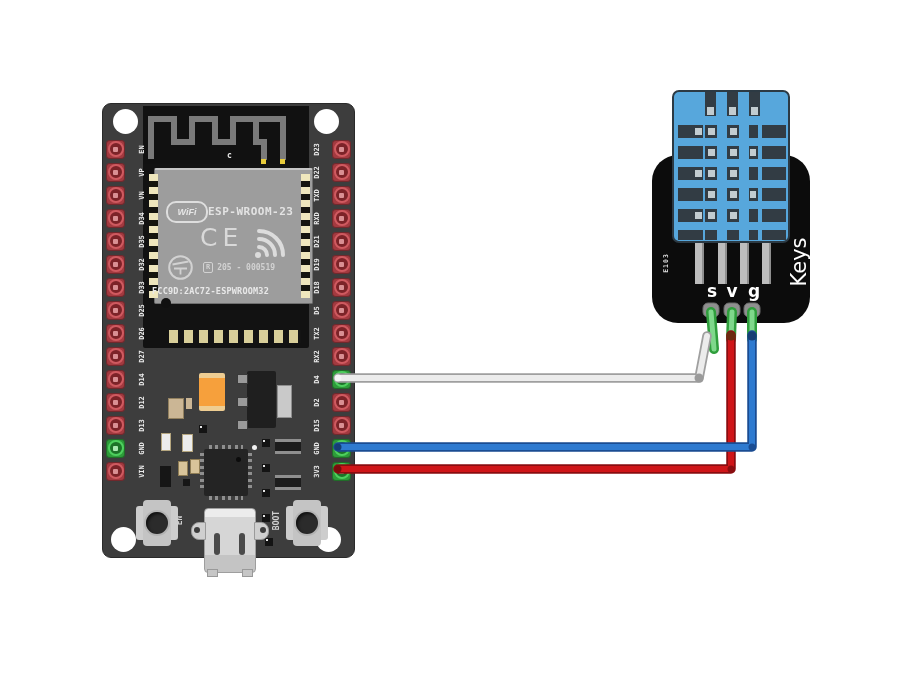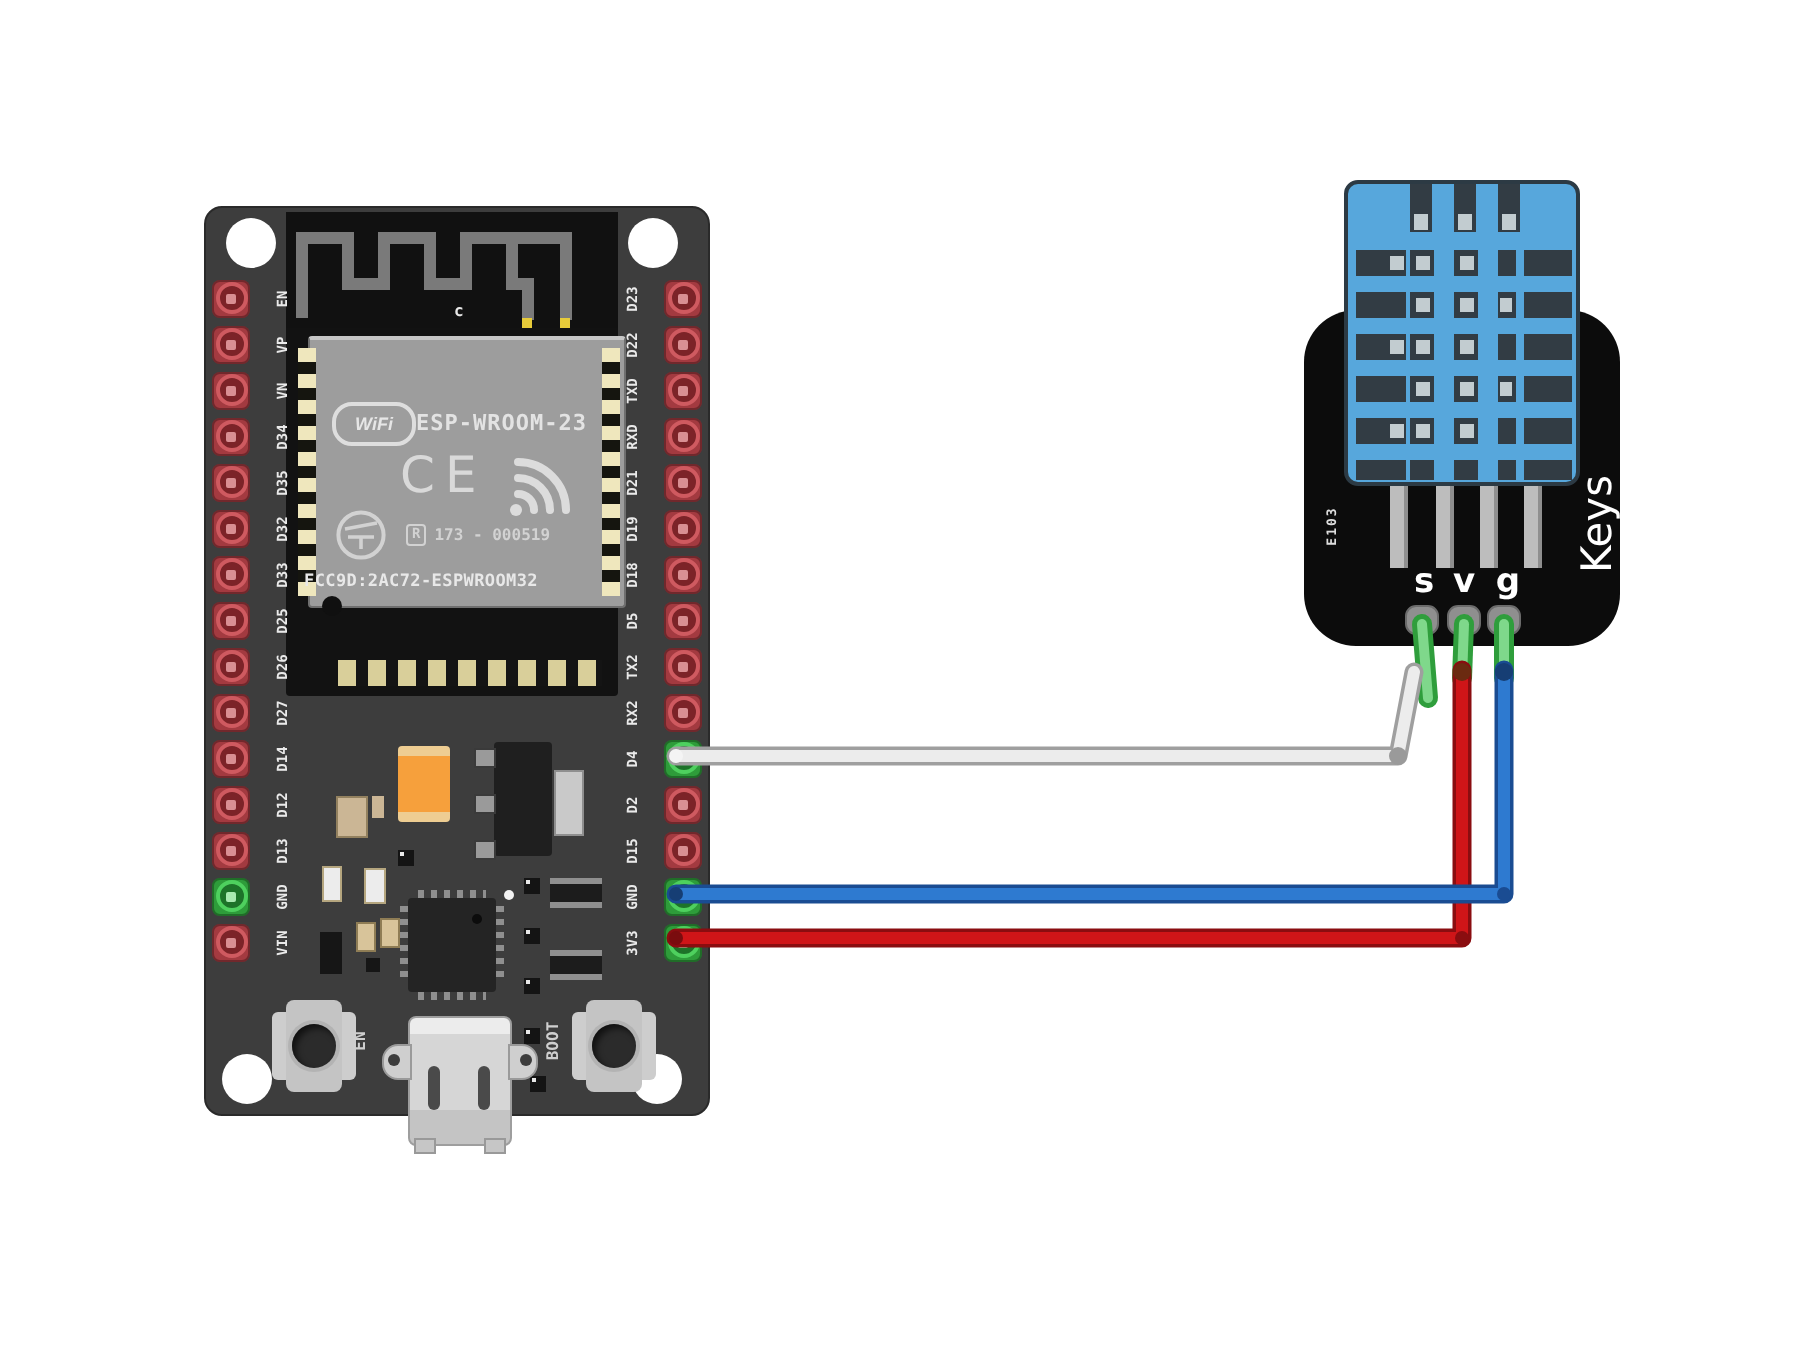--- a/index.html
+++ b/index.html
@@ -146,21 +146,21 @@
       <circle cx="9" cy="33" r="3" fill="#dcdcdc"></circle>
     </svg>
 
     <svg class="cert-circle" width="27" height="27" viewBox="0 0 27 27">
       <circle cx="13.5" cy="13.5" r="11.3" fill="none" stroke="#d2d2d2" stroke-width="2"></circle>
       <path d="M5.5,10.5 L21.5,7.5 M7,14.5 L20,14.5 M13.5,14.5 L13.5,20.5" fill="none" stroke="#d2d2d2" stroke-width="1.8"></path>
     </svg>
 
     <div class="reg-line">
       <span class="reg-box">R</span>
-      <span>173 - 000519</span>
+      <span>205 - 000519</span>
     </div>
     <span class="fcc-line">FCC9D:2AC72-ESPWROOM32</span>
     <div class="shield-dot"></div>
 
     <div class="hole" style="left:10px;top:5px;"></div>
     <div class="hole" style="left:211px;top:5px;"></div>
     <div class="hole" style="left:8px;top:423px;"></div>
     <div class="hole" style="left:213px;top:423px;"></div>
 
     <div class="pins left">

